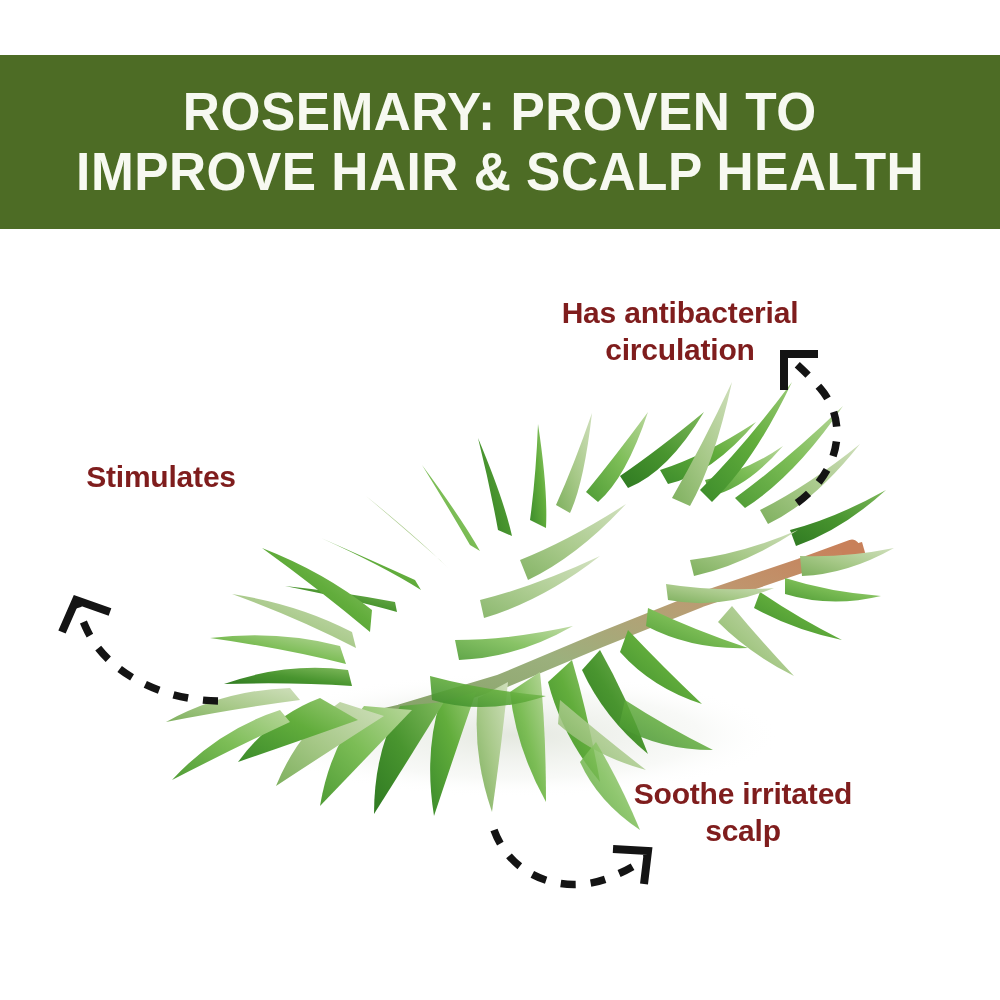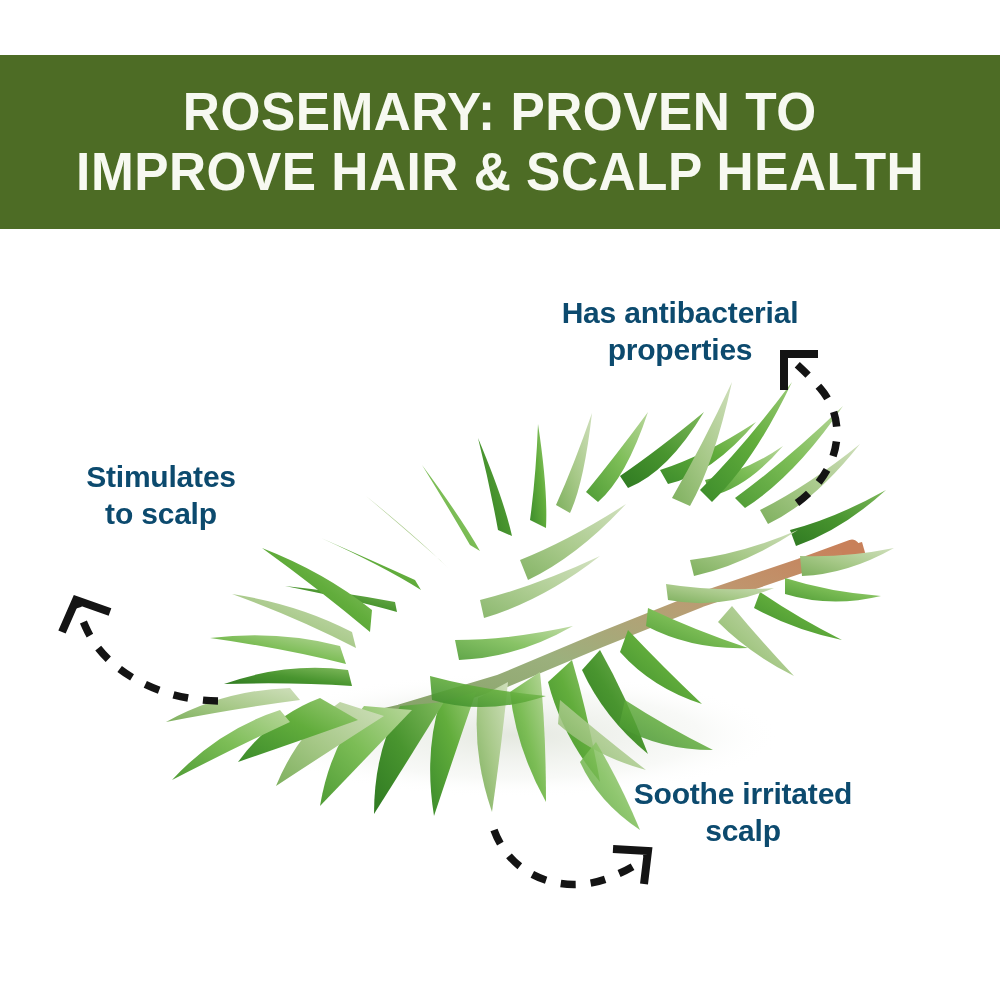--- a/index.html
+++ b/index.html
@@ -42,21 +42,21 @@
     letter-spacing: 0.5px;
     text-transform: uppercase;
     white-space: nowrap;
     transform: scaleX(0.97);
     text-align: center;
   }
 
   
   .annotation {
     position: absolute;
-    color: #0c4a6e;
+    color: #7f1d1d;
     font-family: "Liberation Sans", sans-serif;
     font-weight: bold;
     font-size: 30px;
     line-height: 1.24;
     text-align: center;
     letter-spacing: -0.2px;
   }
   #label-antibacterial {
     left: 500px;
     top: 294px;
@@ -221,26 +221,25 @@
     </g>
 
     <g>
       <path class="dash-path" d="M494 830 C 512 880, 570 898, 618 874 C 632 868, 640 862, 646 858"></path>
       <path class="arrow-head" d="M613 849 L648 851 L644 884"></path>
     </g>
   </svg>
 
   <div class="annotation" id="label-antibacterial">
     <div>Has antibacterial</div>
-    <div>properties</div>
+    <div>circulation</div>
   </div>
 
   <div class="annotation" id="label-circulation">
     <div>Stimulates</div>
-    <div>to scalp</div>
   </div>
 
   <div class="annotation" id="label-soothe">
     <div>Soothe irritated</div>
     <div>scalp</div>
   </div>
 
 </div>
 
 </body></html>

